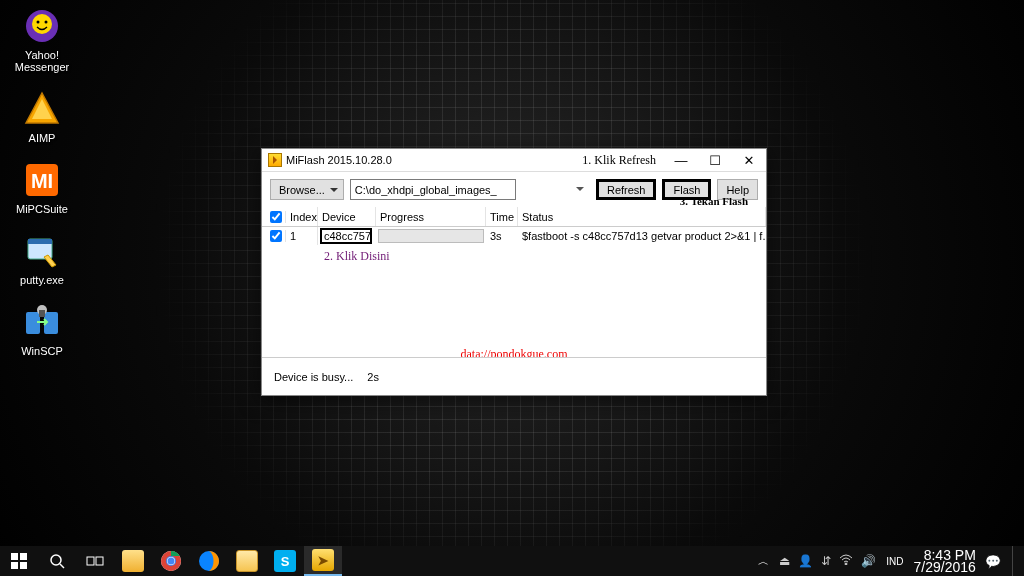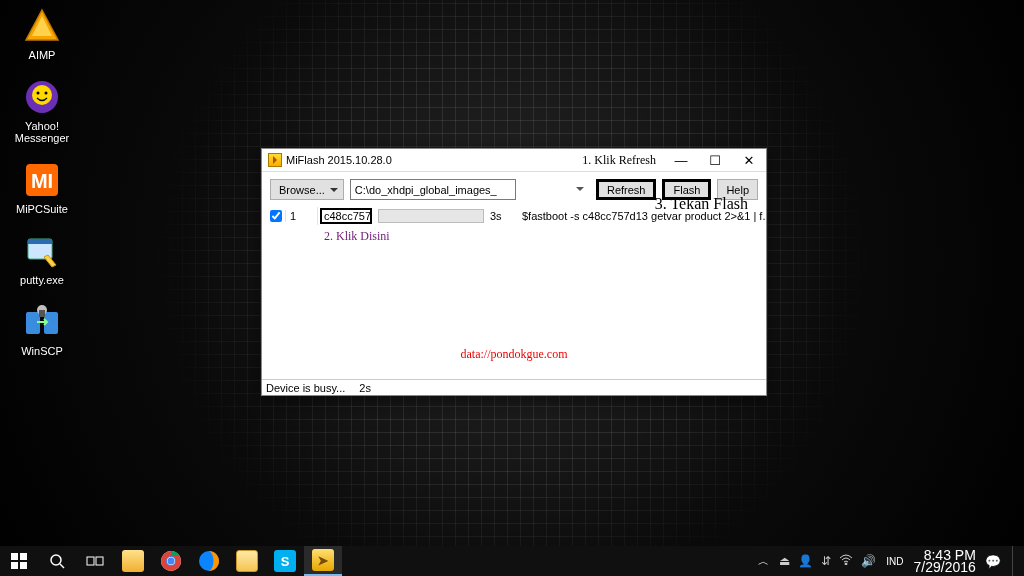--- a/index.html
+++ b/index.html
@@ -35,23 +35,23 @@
 .hl { border: 3px solid #000; }
 .table-area { flex:1; overflow:hidden; border-top:0; }
 .thead { display:flex; height:20px; border-bottom:1px solid #ccc; font-size:11px; color:#000; align-items:center; padding-left:4px;}
 .th, .td { padding:2px 4px; border-right:1px solid #e4e4e4; height:100%; display:flex; align-items:center; }
 .cb-col{width:20px;border-right:1px solid #e4e4e4;display:flex;align-items:center;justify-content:center;}
 .c-index{width:32px;} .c-device{width:58px;} .c-progress{width:110px;} .c-time{width:32px;} .c-status{flex:1;}
 .trow{display:flex;height:18px;font-size:11px;align-items:center;padding-left:4px;}
 .device-cell{border:2px solid #000; padding:0 2px; height:16px; display:flex; align-items:center; width:52px; overflow:hidden;}
 .progress-bar{width:106px; height:14px; border:1px solid #bcbcbc; background:#e6e6e6; margin-left:2px;}
 .ann2{font-family:"Comic Sans MS",cursive; font-size:12px; color:#701a75; margin:4px 0 0 62px;}
-.ann3{position:absolute; right:18px; top:46px; font-family:"Comic Sans MS",cursive; font-size:16px;}
+.ann3{position:absolute; right:18px; top:46px; font-family:"Comic Sans MS",cursive; font-size:11px;font-weight:bold;}
 .wm{position:absolute; top:140px; left:0; right:0; text-align:center; color:#e00; font-family:"Comic Sans MS",cursive; font-size:12px;}
-.statusbar{border-top:1px solid #ccc; height:16px; display:flex; align-items:center; padding:0 4px; gap:14px; font-size:11px;}
+.statusbar{border-top:1px solid #ccc; height:38px; display:flex; align-items:center; padding:0 12px; gap:14px; font-size:11px;}
 .radio-group{display:flex; gap:12px; align-items:center; flex:1; justify-content:center;}
 .radio-group label{display:flex; gap:4px; align-items:center;}
 
 .taskbar { position:absolute; left:0; right:0; bottom:0; height:30px; background:#101010; display:flex; align-items:center; }
 .tbtn { width:38px; height:30px; display:flex; align-items:center; justify-content:center; color:#fff; }
 .tbtn.active { background:#2a2a2a; border-bottom:2px solid #76b9ed; }
 .tray { margin-left:auto; display:flex; align-items:center; gap:10px; padding:0 8px; color:#fff; font-size:10px; }
 .clock { text-align:right; line-height:12px; font-size:14px; }
 .tray-ic{display:flex;gap:8px;align-items:center;color:#ccc;font-size:12px;}
 .app-ic{width:22px;height:22px;border-radius:3px;display:flex;align-items:center;justify-content:center;font-size:13px;font-weight:bold;}
@@ -61,37 +61,37 @@
 </head>
 <body>
 
 <div class="desktop-bg"></div>
 <div class="grid-pattern"></div>
 
 <div class="icons">
   <div class="desktop-icon">
     <div class="ic">
         <svg viewBox="0 0 40 40">
-          <path d="M20 4l16 30H4z" fill="#f7a500" stroke="#c07800" stroke-width="1.5"></path>
-          <path d="M20 10l10 20H10z" fill="#ffd24d"></path>
-        </svg>
-      </div>
-    <div class="lbl">AIMP</div>
-  </div>
-  <div class="desktop-icon">
-    <div class="ic">
-        <svg viewBox="0 0 40 40">
           <circle cx="20" cy="20" r="16" fill="#6a2fb5"></circle>
           <circle cx="20" cy="18" r="10" fill="#ffd800"></circle>
           <circle cx="16" cy="16" r="1.5" fill="#000"></circle>
           <circle cx="24" cy="16" r="1.5" fill="#000"></circle>
           <path d="M15 21q5 5 10 0" stroke="#000" fill="none" stroke-width="1.3"></path>
         </svg>
       </div>
     <div class="lbl">Yahoo! Messenger</div>
+  </div>
+  <div class="desktop-icon">
+    <div class="ic">
+        <svg viewBox="0 0 40 40">
+          <path d="M20 4l16 30H4z" fill="#f7a500" stroke="#c07800" stroke-width="1.5"></path>
+          <path d="M20 10l10 20H10z" fill="#ffd24d"></path>
+        </svg>
+      </div>
+    <div class="lbl">AIMP</div>
   </div>
   <div class="desktop-icon">
     <div class="ic">
         <svg viewBox="0 0 40 40">
           <rect x="4" y="4" width="32" height="32" rx="4" fill="#ff6900"></rect>
           <text x="20" y="28" text-anchor="middle" font-size="20" font-family="Arial" fill="#fff" font-weight="bold">MI</text>
         </svg>
       </div>
     <div class="lbl">MiPCSuite</div>
   </div>
@@ -140,20 +140,30 @@
       <input class="path" value="C:\do_xhdpi_global_images_6.7.29_20160712.0000.26_5." style="">
     </div>
     <button class="btn hl">Refresh</button>
     <button class="btn hl">Flash</button>
     <button class="btn">Help</button>
   </div>
 
   <span class="ann3">3. Tekan Flash</span>
 
   <div class="table-area" style="position:relative;">
+    <div class="thead">
+      <div class="cb-col">
+          <input type="checkbox" checked="" style="">
+        </div>
+      <div class="th c-index">Index</div>
+      <div class="th c-device">Device</div>
+      <div class="th c-progress">Progress</div>
+      <div class="th c-time">Time</div>
+      <div class="th c-status">Status</div>
+    </div>
     <div class="trow">
       <div class="cb-col">
           <input type="checkbox" checked="" style="">
         </div>
       <div class="td c-index">1</div>
       <div class="td c-device" style="border:none;padding:0 2px;">
           <span class="device-cell">c48cc757...</span>
         </div>
       <div class="td c-progress" style="border:none;padding:0;">
           <div class="progress-bar"></div>

